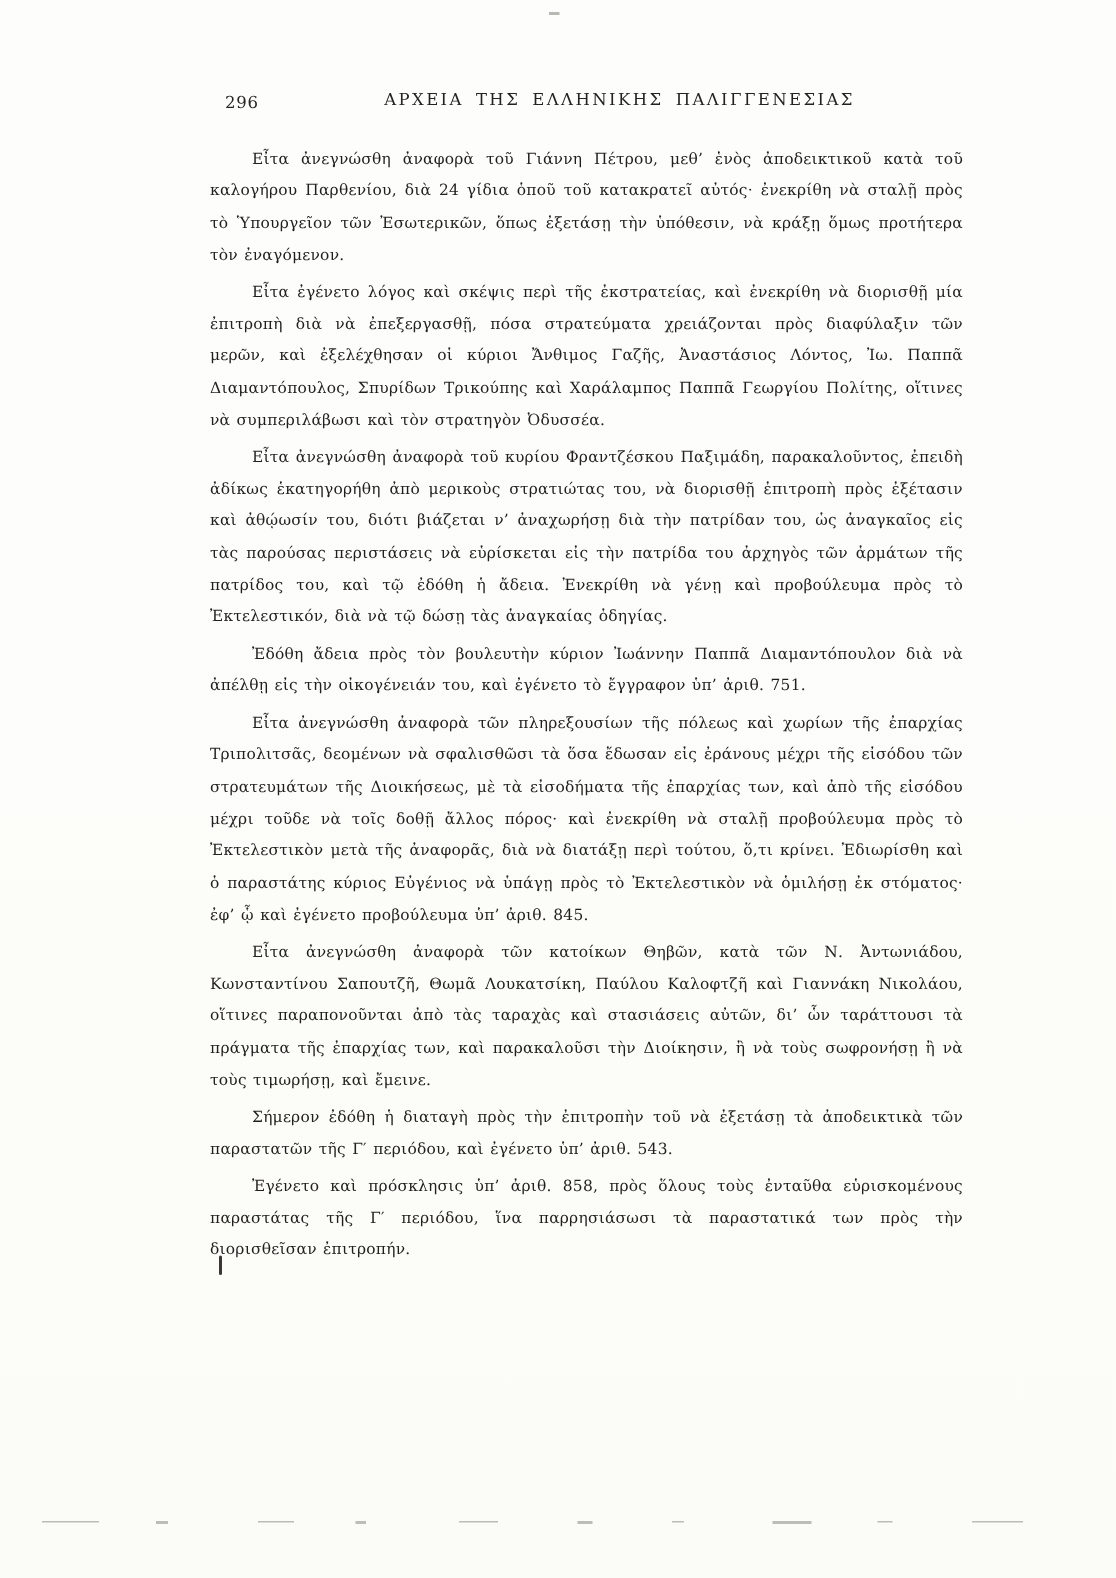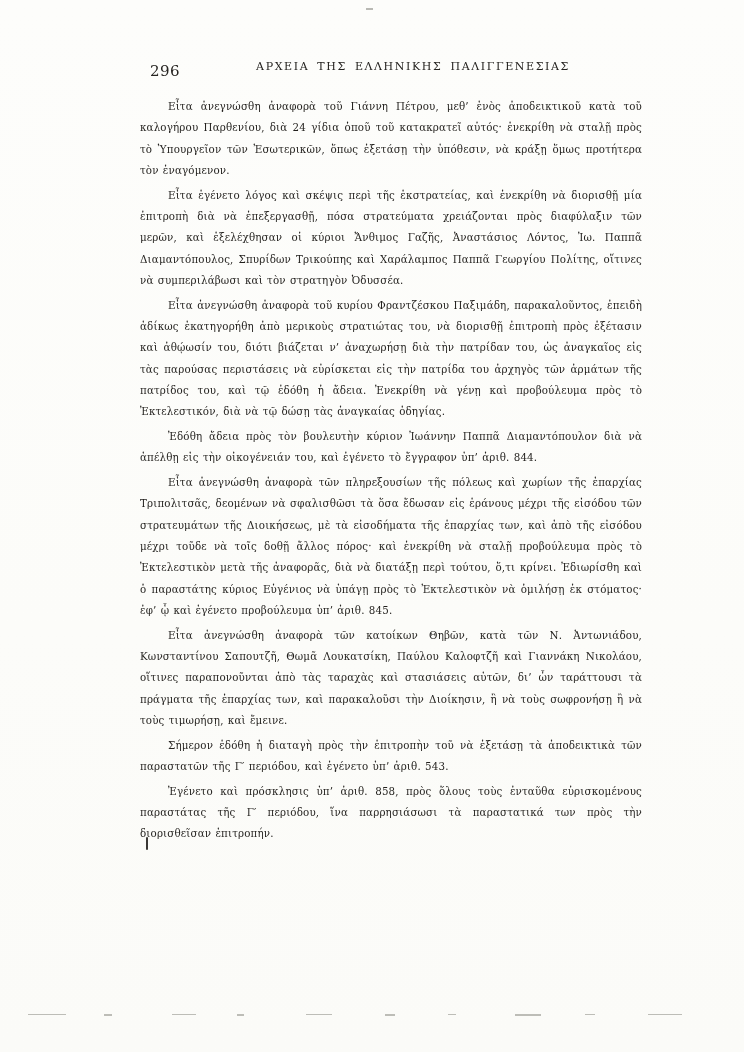--- a/index.html
+++ b/index.html
@@ -14,21 +14,21 @@
     background:linear-gradient(180deg,#fdfdfb 0%,#fcfcf9 60%,#fbfbf8 100%);
     color:#1e1c1a;
     overflow:hidden;
   }
   .header{
     position:absolute;
     left:140px;top:60px;width:500px;height:20px;
   }
   .page-number{
     position:absolute;left:10px;top:2px;
-    font-size:15px;letter-spacing:0.5px;color:#262421;
+    font-size:11px;letter-spacing:0.5px;color:#262421;
   }
   .header-title{
     margin:0;
     text-align:center;
     padding-left:46px;
     font-size:11px;
     font-weight:normal;
     letter-spacing:1.6px;
     word-spacing:3px;
     color:#24221f;
@@ -77,21 +77,21 @@
 
   <div class="header">
     <span class="page-number">296</span>
     <h1 class="header-title">ΑΡΧΕΙΑ ΤΗΣ ΕΛΛΗΝΙΚΗΣ ΠΑΛΙΓΓΕΝΕΣΙΑΣ</h1>
   </div>
 
   <div class="body-text">
     <p>Εἶτα ἀνεγνώσθη ἀναφορὰ τοῦ Γιάννη Πέτρου, μεθ’ ἑνὸς ἀποδεικτικοῦ κατὰ τοῦ καλογήρου Παρθενίου, διὰ 24 γίδια ὁποῦ τοῦ κατακρατεῖ αὐτός· ἐνεκρίθη νὰ σταλῇ πρὸς τὸ Ὑπουργεῖον τῶν Ἐσωτερικῶν, ὅπως ἐξετάσῃ τὴν ὑπόθεσιν, νὰ κράξῃ ὅμως προτήτερα τὸν ἐναγόμενον.</p>
     <p>Εἶτα ἐγένετο λόγος καὶ σκέψις περὶ τῆς ἐκστρατείας, καὶ ἐνεκρίθη νὰ διορισθῇ μία ἐπιτροπὴ διὰ νὰ ἐπεξεργασθῇ, πόσα στρατεύματα χρειάζονται πρὸς διαφύλαξιν τῶν μερῶν, καὶ ἐξελέχθησαν οἱ κύριοι Ἄνθιμος Γαζῆς, Ἀναστάσιος Λόντος, Ἰω. Παππᾶ Διαμαντόπουλος, Σπυρίδων Τρικούπης καὶ Χαράλαμπος Παππᾶ Γεωργίου Πολίτης, οἵτινες νὰ συμπεριλάβωσι καὶ τὸν στρατηγὸν Ὀδυσσέα.</p>
     <p>Εἶτα ἀνεγνώσθη ἀναφορὰ τοῦ κυρίου Φραντζέσκου Παξιμάδη, παρακαλοῦντος, ἐπειδὴ ἀδίκως ἑκατηγορήθη ἀπὸ μερικοὺς στρατιώτας του, νὰ διορισθῇ ἐπιτροπὴ πρὸς ἐξέτασιν καὶ ἀθῴωσίν του, διότι βιάζεται ν’ ἀναχωρήσῃ διὰ τὴν πατρίδαν του, ὡς ἀναγκαῖος εἰς τὰς παρούσας περιστάσεις νὰ εὑρίσκεται εἰς τὴν πατρίδα του ἀρχηγὸς τῶν ἁρμάτων τῆς πατρίδος του, καὶ τῷ ἐδόθη ἡ ἄδεια. Ἐνεκρίθη νὰ γένῃ καὶ προβούλευμα πρὸς τὸ Ἐκτελεστικόν, διὰ νὰ τῷ δώσῃ τὰς ἀναγκαίας ὁδηγίας.</p>
-    <p>Ἐδόθη ἄδεια πρὸς τὸν βουλευτὴν κύριον Ἰωάννην Παππᾶ Διαμαντόπουλον διὰ νὰ ἀπέλθῃ εἰς τὴν οἰκογένειάν του, καὶ ἐγένετο τὸ ἔγγραφον ὑπ’ ἀριθ. 844.</p>
+    <p>Ἐδόθη ἄδεια πρὸς τὸν βουλευτὴν κύριον Ἰωάννην Παππᾶ Διαμαντόπουλον διὰ νὰ ἀπέλθῃ εἰς τὴν οἰκογένειάν του, καὶ ἐγένετο τὸ ἔγγραφον ὑπ’ ἀριθ. 751.</p>
     <p>Εἶτα ἀνεγνώσθη ἀναφορὰ τῶν πληρεξουσίων τῆς πόλεως καὶ χωρίων τῆς ἐπαρχίας Τριπολιτσᾶς, δεομένων νὰ σφαλισθῶσι τὰ ὅσα ἔδωσαν εἰς ἐράνους μέχρι τῆς εἰσόδου τῶν στρατευμάτων τῆς Διοικήσεως, μὲ τὰ εἰσοδήματα τῆς ἐπαρχίας των, καὶ ἀπὸ τῆς εἰσόδου μέχρι τοῦδε νὰ τοῖς δοθῇ ἄλλος πόρος· καὶ ἐνεκρίθη νὰ σταλῇ προβούλευμα πρὸς τὸ Ἐκτελεστικὸν μετὰ τῆς ἀναφορᾶς, διὰ νὰ διατάξῃ περὶ τούτου, ὅ,τι κρίνει. Ἐδιωρίσθη καὶ ὁ παραστάτης κύριος Εὐγένιος νὰ ὑπάγῃ πρὸς τὸ Ἐκτελεστικὸν νὰ ὁμιλήσῃ ἐκ στόματος· ἐφ’ ᾧ καὶ ἐγένετο προβούλευμα ὑπ’ ἀριθ. 845.</p>
     <p>Εἶτα ἀνεγνώσθη ἀναφορὰ τῶν κατοίκων Θηβῶν, κατὰ τῶν Ν. Ἀντωνιάδου, Κωνσταντίνου Σαπουτζῆ, Θωμᾶ Λουκατσίκη, Παύλου Καλοφτζῆ καὶ Γιαννάκη Νικολάου, οἵτινες παραπονοῦνται ἀπὸ τὰς ταραχὰς καὶ στασιάσεις αὐτῶν, δι’ ὧν ταράττουσι τὰ πράγματα τῆς ἐπαρχίας των, καὶ παρακαλοῦσι τὴν Διοίκησιν, ἢ νὰ τοὺς σωφρονήσῃ ἢ νὰ τοὺς τιμωρήσῃ, καὶ ἔμεινε.</p>
     <p>Σήμερον ἐδόθη ἡ διαταγὴ πρὸς τὴν ἐπιτροπὴν τοῦ νὰ ἐξετάσῃ τὰ ἀποδεικτικὰ τῶν παραστατῶν τῆς Γ′ περιόδου, καὶ ἐγένετο ὑπ’ ἀριθ. 543.</p>
     <p>Ἐγένετο καὶ πρόσκλησις ὑπ’ ἀριθ. 858, πρὸς ὅλους τοὺς ἐνταῦθα εὑρισκομένους παραστάτας τῆς Γ′ περιόδου, ἵνα παρρησιάσωσι τὰ παραστατικά των πρὸς τὴν διορισθεῖσαν ἐπιτροπήν.</p>
   </div>
 
   <span class="artifact tick"></span>
   <span class="artifact speck-top"></span>
 
   <span class="artifact dash d1"></span>

